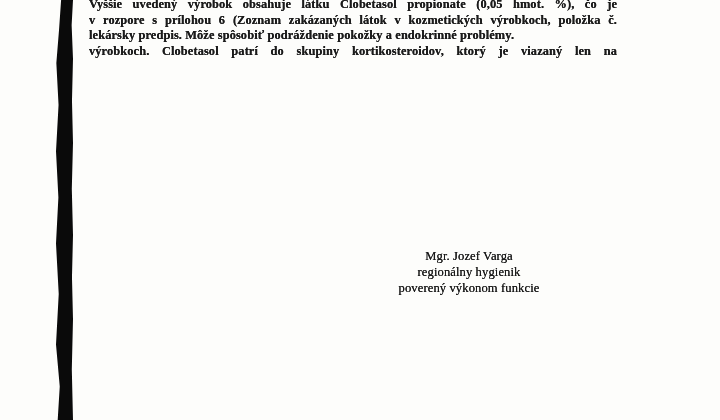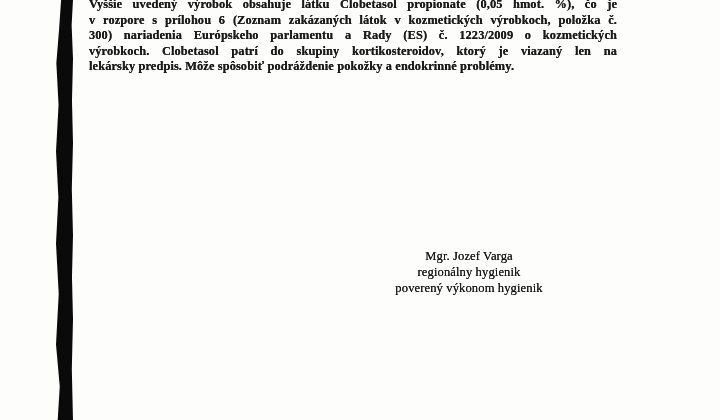--- a/index.html
+++ b/index.html
@@ -70,24 +70,23 @@
 </head>
 <body>
 
 <div class="page">
 
   <div class="scan-bar"></div>
 
   <div class="paragraph">
     <div class="para-line">Vyššie uvedený výrobok obsahuje látku Clobetasol propionate (0,05 hmot. %), čo je</div>
     <div class="para-line">v rozpore s prílohou 6 (Zoznam zakázaných látok v kozmetických výrobkoch, položka č.</div>
-    <div class="para-line">300) nariadenia Európskeho parlamentu a Rady (ES) č. 1223/2009 o kozmetických</div>
+    <div class="para-line last">lekársky predpis. Môže spôsobiť podráždenie pokožky a endokrinné problémy.</div>
     <div class="para-line">výrobkoch. Clobetasol patrí do skupiny kortikosteroidov, ktorý je viazaný len na</div>
-    <div class="para-line last">lekársky predpis. Môže spôsobiť podráždenie pokožky a endokrinné problémy.</div>
   </div>
 
   <div class="signature">
     <div>Mgr. Jozef Varga</div>
     <div>regionálny hygienik</div>
-    <div>poverený výkonom hygienik</div>
+    <div>poverený výkonom funkcie</div>
   </div>
 
 </div>
 
 </body></html>

